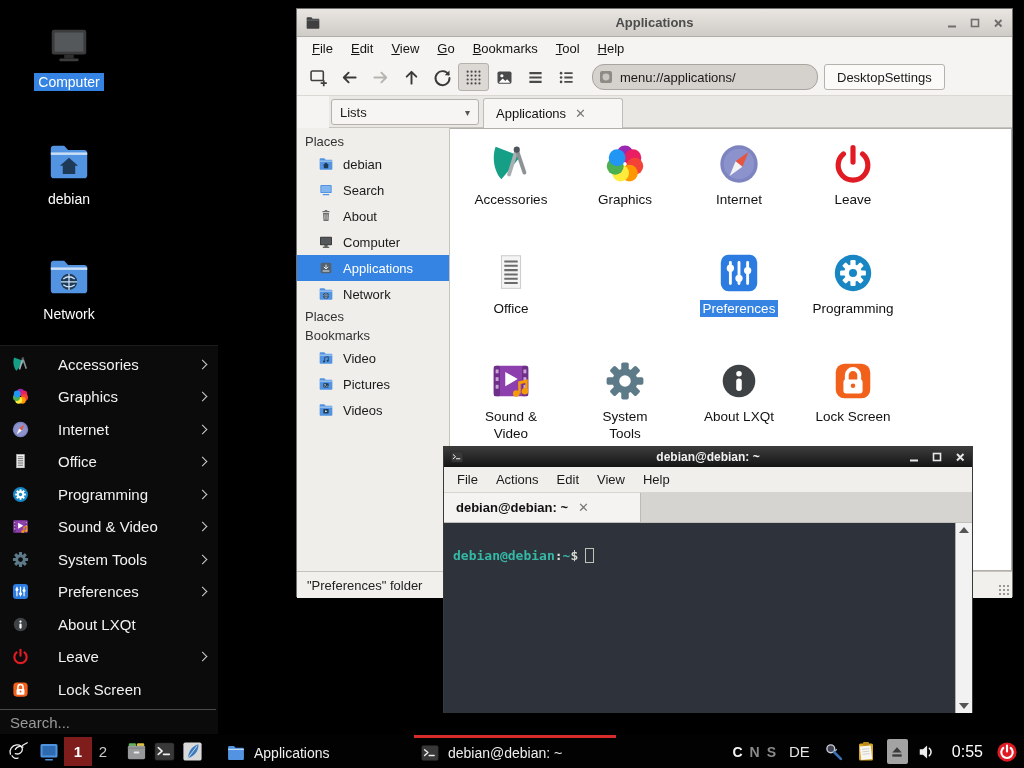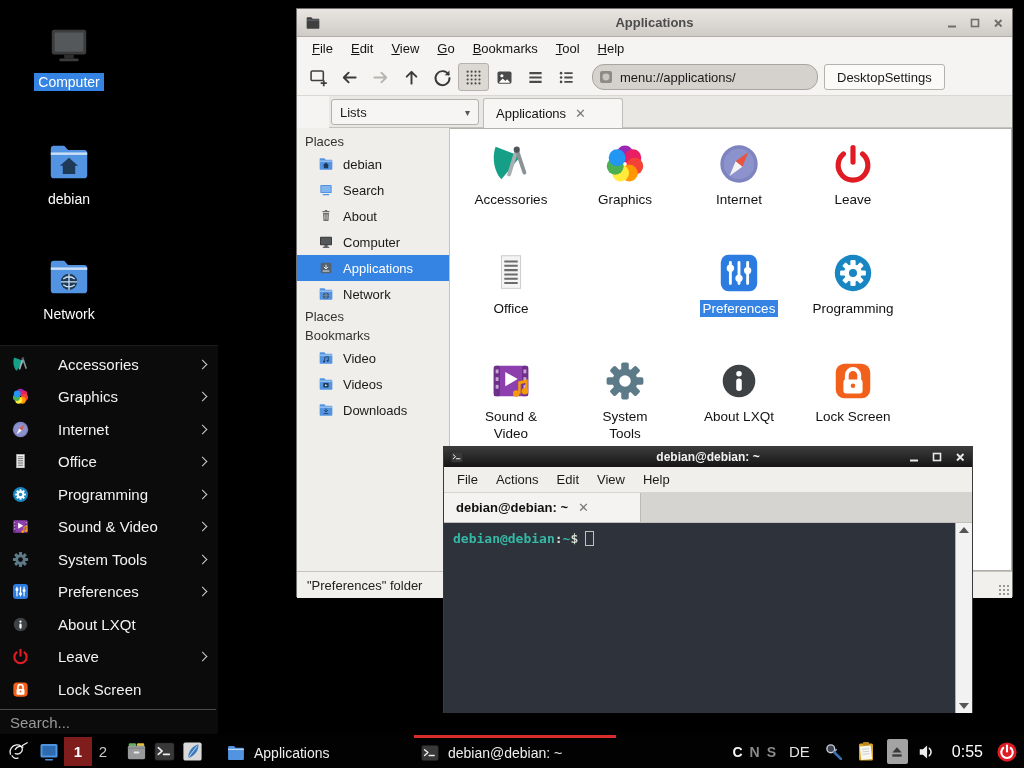--- a/index.html
+++ b/index.html
@@ -57,21 +57,21 @@
     background-image:radial-gradient(#9a9792 1px, transparent 1.2px); background-size:4px 4px; }
 
   
   #terminal-window { position:absolute; left:443px; top:446px; width:530px; height:267px; background:#ececea; border:1px solid #3a3a3a; z-index:3; }
   .t-titlebar { height:20px; background:linear-gradient(#3c3c3c,#141414); display:flex; align-items:center; position:relative; padding:0 6px; }
   .t-titlebar .title { position:absolute; left:0; right:0; text-align:center; font-weight:bold; font-size:12px; color:#f2f2f2; }
   .t-menubar { height:26px; background:#f1efec; border-bottom:1px solid #d8d5d0; display:flex; align-items:center; padding-left:4px; color:#1a1a1a; }
   .t-tabbar { height:30px; background:#d6d4d0; border-bottom:1px solid #c2bfba; display:flex; }
   #terminal-tab { width:197px; height:100%; background:#f4f3f1; border-right:1px solid #bdbab5; display:flex; align-items:center; padding:0 12px; gap:10px; font-weight:bold; color:#111; }
   .t-content { position:relative; height:190px; background:#2d323b; }
-  .t-text { padding:7px 0 0 9px; font-family:"DejaVu Sans Mono",monospace; font-size:13px; font-weight:bold; line-height:17px; white-space:pre; }
+  .t-text { padding:24px 0 0 9px; font-family:"DejaVu Sans Mono",monospace; font-size:13px; font-weight:bold; line-height:17px; white-space:pre; }
   .p-user,.p-path { color:#35b9a6; }
   .p-sep,.p-sym { color:#d6dbd2; }
   #terminal-cursor { display:inline-block; width:9px; height:15px; border:1px solid #bcc3bc; margin-left:7px; vertical-align:-3px; }
   #terminal-scrollbar { position:absolute; right:0; top:0; width:17px; height:100%; background:#f2f2f2; border-left:1px solid #b0b0b0; display:flex; flex-direction:column; justify-content:space-between; align-items:center; padding:4px 0; }
   .sb-up { width:0; height:0; border-left:5px solid transparent; border-right:5px solid transparent; border-bottom:6px solid #555; }
   .sb-dn { width:0; height:0; border-left:5px solid transparent; border-right:5px solid transparent; border-top:6px solid #555; }
 
   
   #taskbar { position:absolute; left:0; bottom:0; width:1024px; height:33px; background:#020202; display:flex; align-items:center; z-index:5; padding:0 2px; }
   .tb-btn { height:33px; display:flex; align-items:center; justify-content:center; }
@@ -507,36 +507,37 @@
               <circle cx="29" cy="32" r="3" fill="#1f3a57"></circle>
             </svg>
           </span>
           <span>Video</span>
         </div>
         <div class="side-item">
           <span class="icon">
             <svg width="16" height="16" viewBox="0 0 48 48">
               <path d="M5 10c0-1.6 1.3-3 3-3h11l4 4.5h17c1.7 0 3 1.4 3 3V38c0 1.6-1.3 3-3 3H8c-1.7 0-3-1.4-3-3z" fill="#5294e2"></path>
               <rect x="5" y="14" width="38" height="2.6" fill="#cfe3f8" opacity="0.95"></rect>
-              <rect x="16" y="21" width="16" height="13.5" rx="2" fill="#1f3a57"></rect>
-              <path d="M21.5 24.5l7 3.2-7 3.2z" fill="#fff"></path>
+              <rect x="16" y="21.5" width="16" height="13" rx="1.5" fill="#1f3a57"></rect>
+              <circle cx="21" cy="26" r="1.7" fill="#fff"></circle>
+              <path d="M17.5 32.5l4.5-4 4 3 2.5-2 3.5 3.5" stroke="#fff" stroke-width="1.4" fill="none"></path>
             </svg>
           </span>
-          <span>Videos</span>
+          <span>Pictures</span>
         </div>
         <div class="side-item">
           <span class="icon">
             <svg width="16" height="16" viewBox="0 0 48 48">
               <path d="M5 10c0-1.6 1.3-3 3-3h11l4 4.5h17c1.7 0 3 1.4 3 3V38c0 1.6-1.3 3-3 3H8c-1.7 0-3-1.4-3-3z" fill="#5294e2"></path>
               <rect x="5" y="14" width="38" height="2.6" fill="#cfe3f8" opacity="0.95"></rect>
-              <path d="M24 19.5V30m0 0l-5.5-5.5M24 30l5.5-5.5" stroke="#1f3a57" stroke-width="2.6" fill="none"></path>
-              <path d="M17 34.5h14" stroke="#1f3a57" stroke-width="2.6"></path>
+              <rect x="16" y="21" width="16" height="13.5" rx="2" fill="#1f3a57"></rect>
+              <path d="M21.5 24.5l7 3.2-7 3.2z" fill="#fff"></path>
             </svg>
           </span>
-          <span>Downloads</span>
+          <span>Videos</span>
         </div>
       </div>
     <div id="fm-view">
         <div class="cell" style="left:5px;top:10px">
         <div class="ic">
             <span class="icon">
               <svg width="46" height="46" viewBox="0 0 48 48">
                 <path d="M8 6L34 16 14 40C6 32 4 16 8 6z" fill="#159f87"></path>
                 <path d="M30 9L22 35" stroke="#a9aeb2" stroke-width="4" stroke-linecap="round"></path>
                 <path d="M30 9l8 24" stroke="#8d9296" stroke-width="4" stroke-linecap="round"></path>

